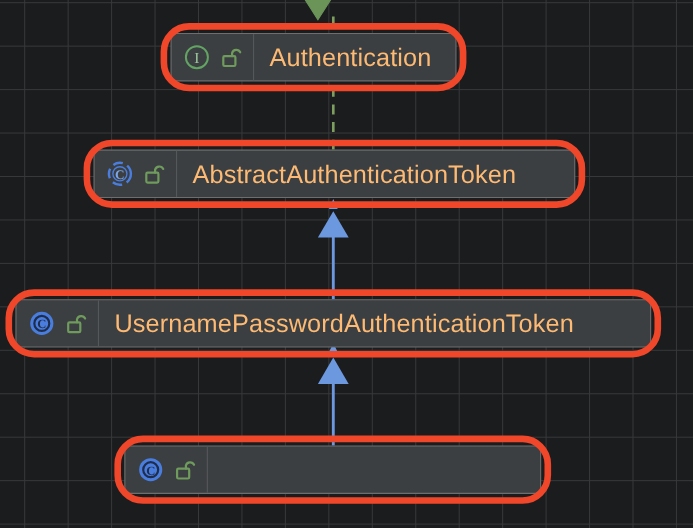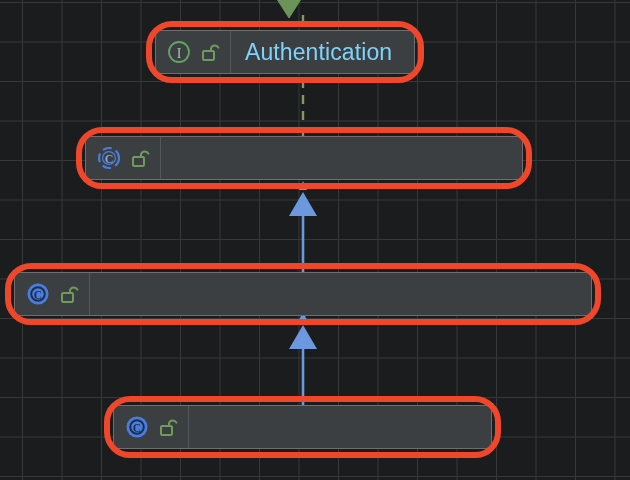--- a/index.html
+++ b/index.html
@@ -48,21 +48,21 @@
     flex: none;
   }
   .node .sep {
     width: 1px;
     height: 42px;
     background: #55585a;
     margin: 0 0 0 10px;
     flex: none;
   }
   .node .label {
-    color: #7dd3fc;
+    color: #fdba74;
     font-size: 23px;
     letter-spacing: 0.1px;
     white-space: nowrap;
     margin-left: 14px;
     line-height: 1;
   }
   .icon-svg { display: block; }
   .icon-kind { margin-right: 8px; }
 
   
@@ -130,39 +130,41 @@
         </svg>
       </span>
       <span>
         <svg class="icon-svg" width="20" height="22" viewBox="0 0 20 22">
           <rect x="3" y="10" width="11" height="9" rx="1.2" fill="none" stroke="#6f9b5d" stroke-width="2"></rect>
           <path d="M11 10 V7.2 A4 4 0 0 1 18.4 6.6" fill="none" stroke="#6f9b5d" stroke-width="2" stroke-linecap="round"></path>
         </svg>
       </span>
     </div>
     <div class="sep"></div>
+    <div class="label">AbstractAuthenticationToken</div>
   </div>
 
   <div class="node" style="left:14px; top:272px; width:578px;">
     <div class="icons">
       <span class="icon-kind">
         <svg class="icon-svg" width="26" height="26" viewBox="0 0 26 26">
           <circle cx="13" cy="13" r="10.5" fill="#4a7ede"></circle>
           <circle cx="13" cy="13" r="6.8" fill="none" stroke="#1f2d4d" stroke-width="2"></circle>
           <text x="13" y="17.6" text-anchor="middle" font-family="Liberation Serif, serif" font-size="11.5" font-weight="bold" fill="#1f2d4d">C</text>
         </svg>
       </span>
       <span>
         <svg class="icon-svg" width="20" height="22" viewBox="0 0 20 22">
           <rect x="3" y="10" width="11" height="9" rx="1.2" fill="none" stroke="#6f9b5d" stroke-width="2"></rect>
           <path d="M11 10 V7.2 A4 4 0 0 1 18.4 6.6" fill="none" stroke="#6f9b5d" stroke-width="2" stroke-linecap="round"></path>
         </svg>
       </span>
     </div>
     <div class="sep"></div>
+    <div class="label">UsernamePasswordAuthenticationToken</div>
   </div>
 
   <div class="node" style="left:113px; top:405px; width:379px;">
     <div class="icons">
       <span class="icon-kind">
         <svg class="icon-svg" width="26" height="26" viewBox="0 0 26 26">
           <circle cx="13" cy="13" r="10.5" fill="#4a7ede"></circle>
           <circle cx="13" cy="13" r="6.8" fill="none" stroke="#1f2d4d" stroke-width="2"></circle>
           <text x="13" y="17.6" text-anchor="middle" font-family="Liberation Serif, serif" font-size="11.5" font-weight="bold" fill="#1f2d4d">C</text>
         </svg>

